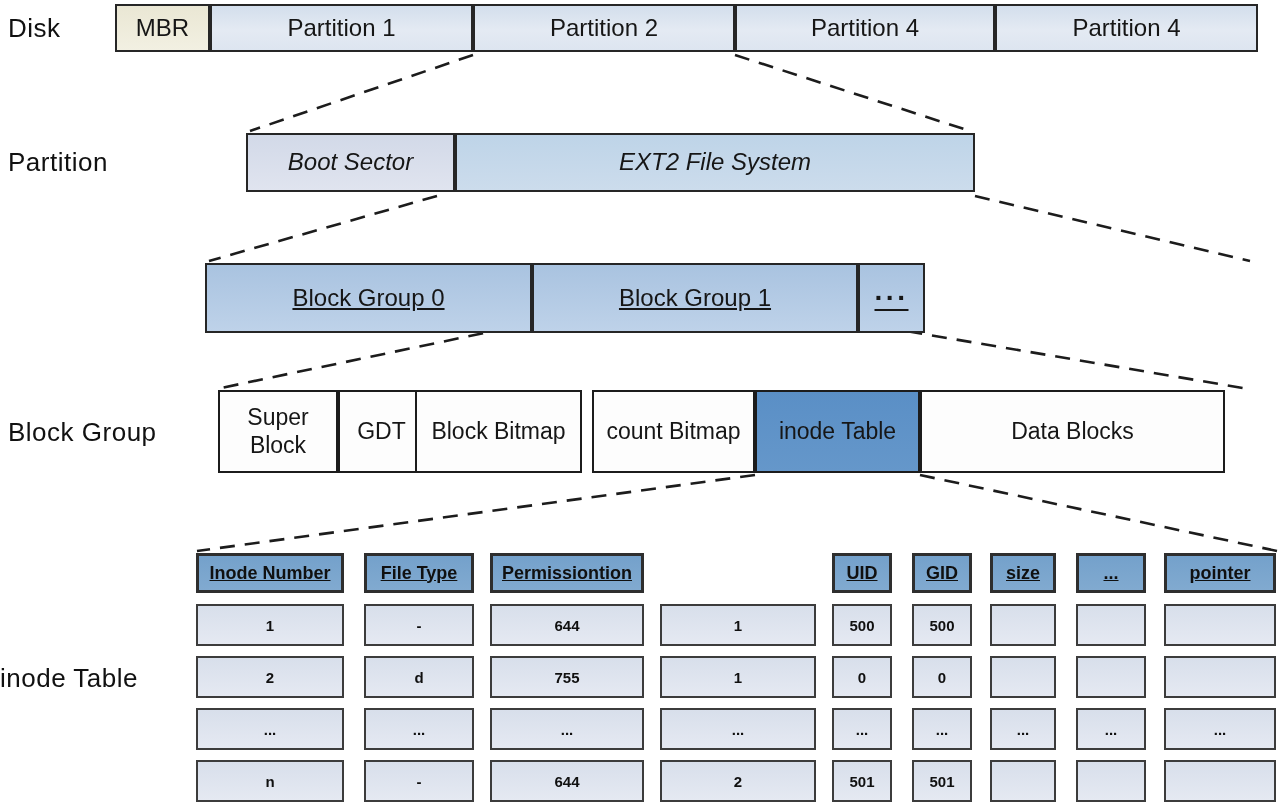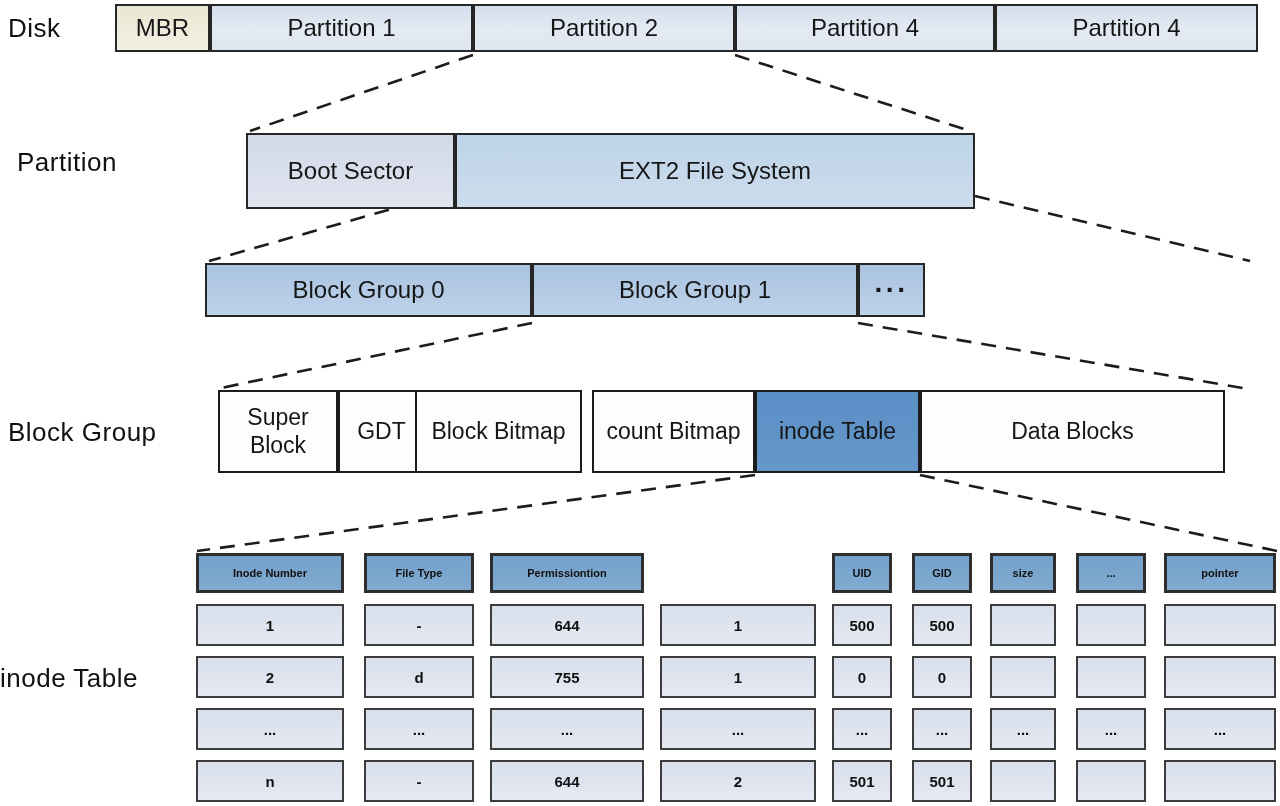--- a/index.html
+++ b/index.html
@@ -13,35 +13,35 @@
   }
   .box{
     position:absolute;display:flex;align-items:center;justify-content:center;
     text-align:center;color:#161616;box-sizing:border-box;
     border:2px solid #262626;font-size:24px;line-height:1.2;
   }
   
   .r1{top:4px;height:48px;background:linear-gradient(180deg,#d3deec 0%,#e4eaf3 55%,#dde5f0 100%);}
   .mbr{background:linear-gradient(180deg,#eae7d4 0%,#f2f0e2 100%);}
   
-  .r2{top:133px;height:76px;background:linear-gradient(180deg,#d2d9e8 0%,#e0e4ef 100%);}
+  .r2{top:133px;height:59px;background:linear-gradient(180deg,#d2d9e8 0%,#e0e4ef 100%);font-style:italic;}
   .ext2{background:linear-gradient(180deg,#bed4e8 0%,#ccdcec 100%);}
   
-  .r3{top:263px;height:54px;background:linear-gradient(180deg,#a9c3e0 0%,#bed2e9 100%);}
+  .r3{top:263px;height:70px;background:linear-gradient(180deg,#a9c3e0 0%,#bed2e9 100%);text-decoration:underline;}
   .dots3{font-weight:bold;font-size:28px;letter-spacing:2px;}
   
   .r4{top:390px;height:83px;background:#fdfdfd;border:2px solid #1c1c1c;font-size:23px;}
   .hl{background:linear-gradient(180deg,#5a8fc6 0%,#6597ca 100%);}
   
   .th,.td{
     position:absolute;display:flex;align-items:center;justify-content:center;
     box-sizing:border-box;text-align:center;font-weight:bold;color:#101010;
   }
   .th{height:40px;background:linear-gradient(180deg,#74a1cb 0%,#81aad0 100%);
-      border:3px solid #2e2e2e;font-size:11px;}
+      border:3px solid #2e2e2e;font-size:18px;text-decoration:underline;}
   .td{height:42px;background:linear-gradient(180deg,#d8dfeb 0%,#e5e9f2 100%);
       border:2px solid #3c3c3c;font-size:15px;}
   .rowH{top:553px}.row0{top:604px}.row1{top:656px}.row2{top:708px}.row3{top:760px}
   .c0{left:196px;width:148px}
   .c1{left:364px;width:110px}
   .c2{left:490px;width:154px}
   .c3{left:660px;width:156px}
   .c4{left:832px;width:60px}
   .c5{left:912px;width:60px}
   .c6{left:990px;width:66px}
@@ -60,21 +60,21 @@
     <line x1="735" y1="55" x2="970" y2="131"></line>
     <line x1="437" y1="196" x2="209" y2="261"></line>
     <line x1="975" y1="196" x2="1250" y2="261"></line>
     <line x1="532" y1="323" x2="221" y2="388"></line>
     <line x1="858" y1="323" x2="1243" y2="388"></line>
     <line x1="755" y1="475" x2="197" y2="551"></line>
     <line x1="920" y1="475" x2="1277" y2="551"></line>
   </svg>
 
   <div class="rowlabel" style="left:8px;top:13px">Disk</div>
-  <div class="rowlabel" style="left:17px;top:147px">Partition</div>
+  <div class="rowlabel" style="left:8px;top:147px">Partition</div>
   <div class="rowlabel" style="left:8px;top:417px">Block Group</div>
   <div class="rowlabel" style="left:0px;top:663px">inode Table</div>
 
   <div class="box r1 mbr" style="left:115px;width:95px">MBR</div>
   <div class="box r1" style="left:210px;width:263px">Partition 1</div>
   <div class="box r1" style="left:473px;width:262px">Partition 2</div>
   <div class="box r1" style="left:735px;width:260px">Partition 4</div>
   <div class="box r1" style="left:995px;width:263px">Partition 4</div>
 
   <div class="box r2" style="left:246px;width:209px">Boot Sector</div>

